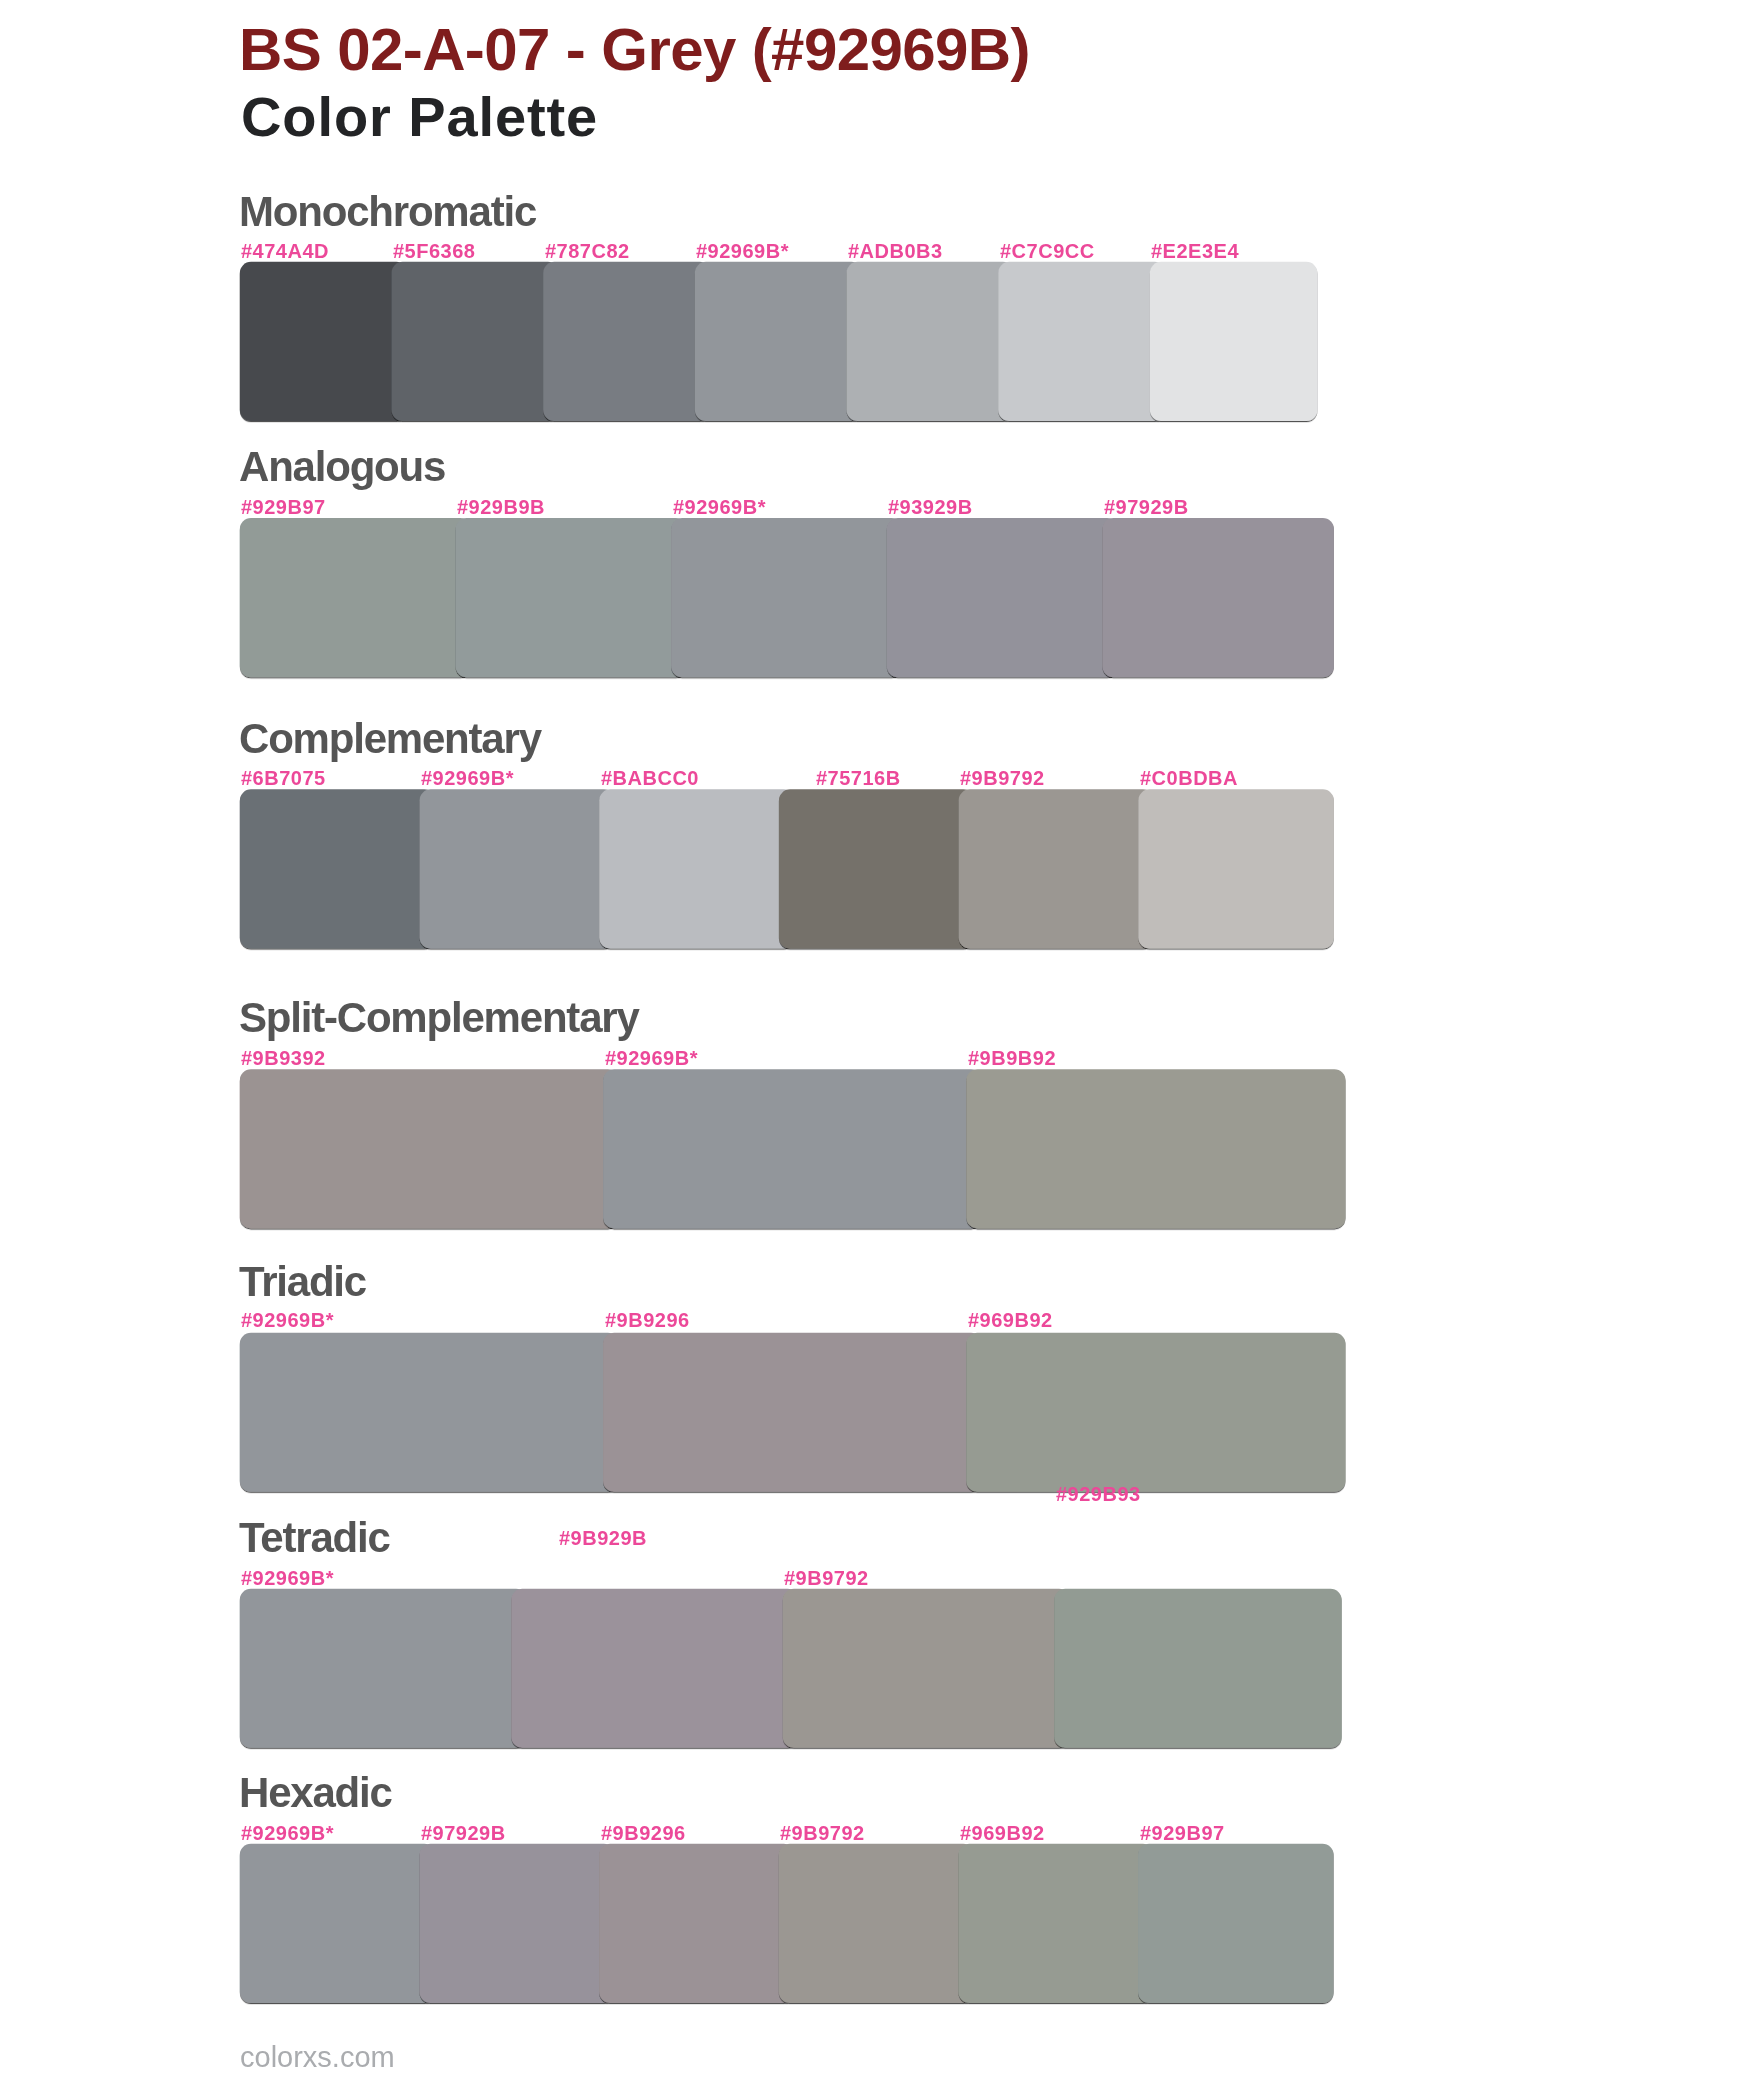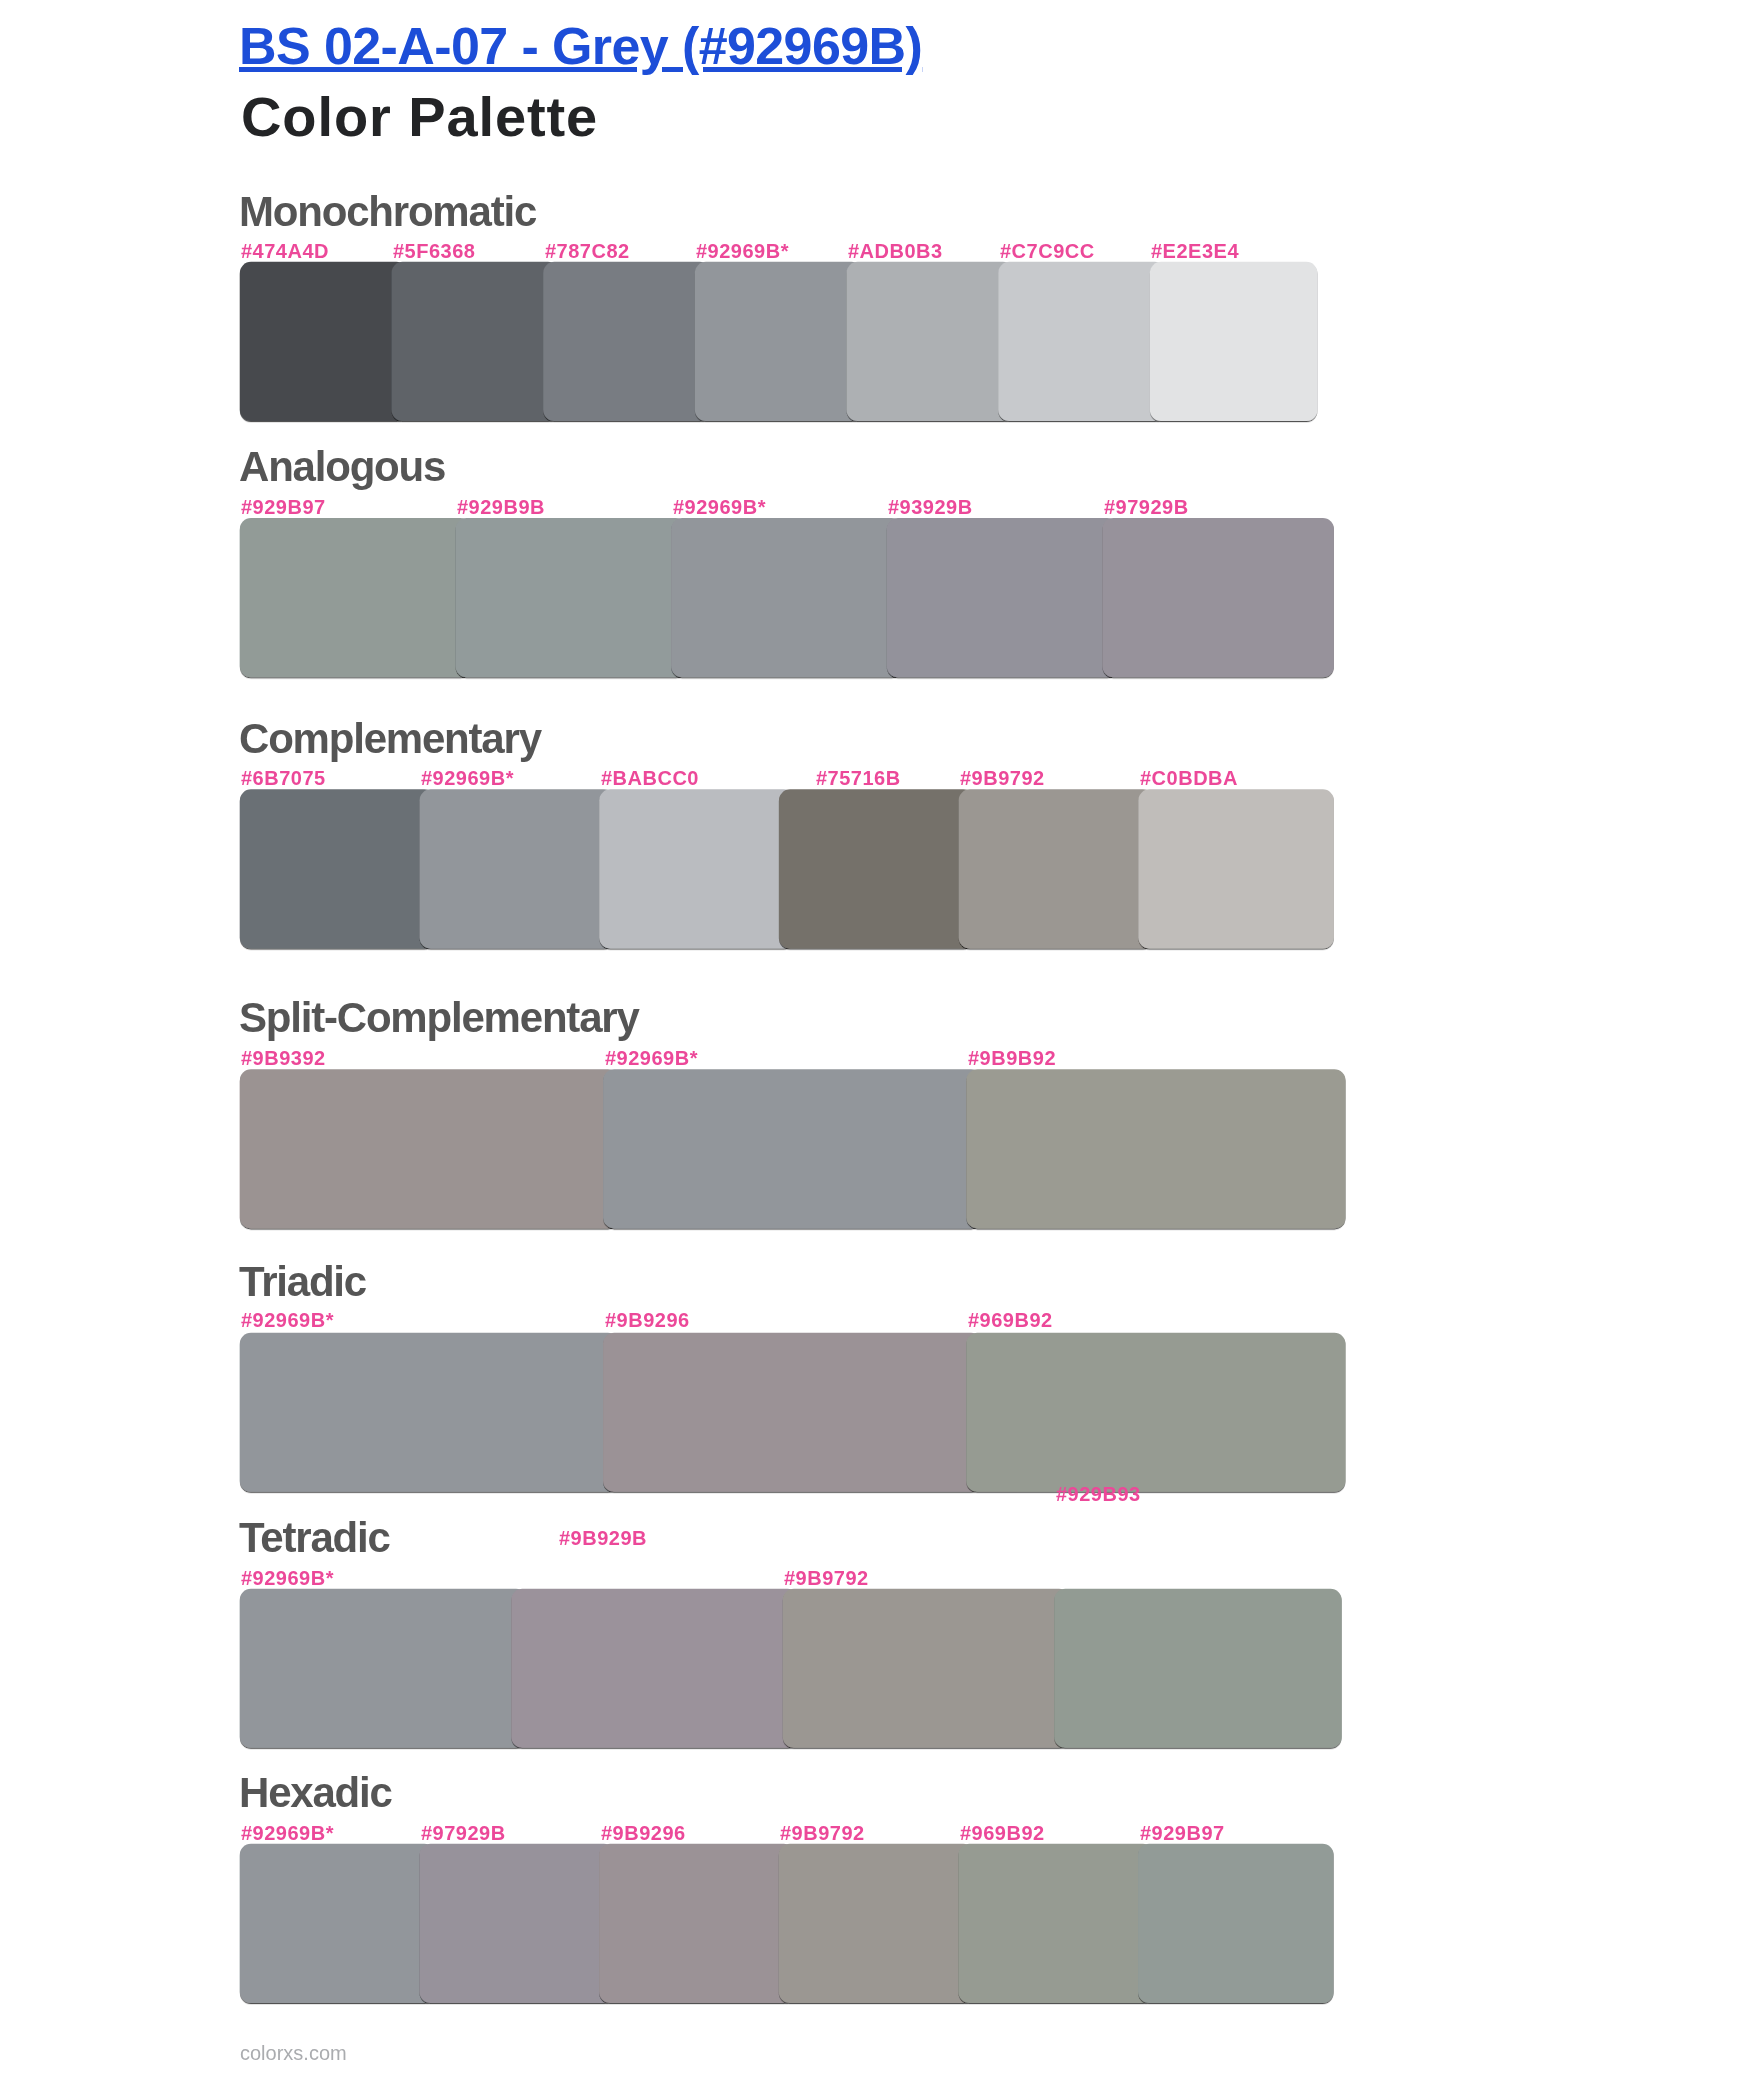--- a/index.html
+++ b/index.html
@@ -7,22 +7,22 @@
   body{
     width:1757px;height:2077px;background:#ffffff;
     font-family:"Liberation Sans", sans-serif;
     overflow:hidden;
   }
   .hdr{position:static;}
   .page{position:relative;width:1757px;height:2077px;background:#fff;}
 
   .hdr-title{
     position:absolute;left:239px;top:20.4px;transform:translateZ(0);
-    font-size:52px;font-weight:bold;color:#1d4ed8;
-    letter-spacing:-0.6px;line-height:1;white-space:nowrap;text-decoration:underline;
+    font-size:60px;font-weight:bold;color:#7f1d1d;
+    letter-spacing:-0.6px;line-height:1;white-space:nowrap;
   }
   .hdr-sub{
     position:absolute;left:241px;top:89px;transform:translateZ(0);
     font-size:56px;font-weight:bold;color:#232426;
     letter-spacing:0.9px;line-height:1;white-space:nowrap;
   }
 
   .sec-title{
     position:absolute;left:239px;transform:translateZ(0);
     font-size:42px;font-weight:bold;color:#555555;
@@ -34,21 +34,21 @@
   }
   .swatch{ pointer-events:auto; cursor:pointer; }
   .hexlbl{
     position:absolute;transform:translateZ(0);
     font-size:20px;font-weight:bold;color:#ec4899;
     letter-spacing:0.5px;line-height:1;white-space:nowrap;
   }
 
   .footer{
     position:absolute;left:240px;transform:translateZ(0);
-    font-size:20px;font-weight:normal;color:#aaacaf;
+    font-size:29px;font-weight:normal;color:#aaacaf;
     line-height:1;white-space:nowrap;
   }
 </style>
 </head>
 <body>
 
 <div class="page" id="page">
 
   <header class="hdr">
     <div class="hdr-title">BS 02-A-07 - Grey (#92969B)</div>

